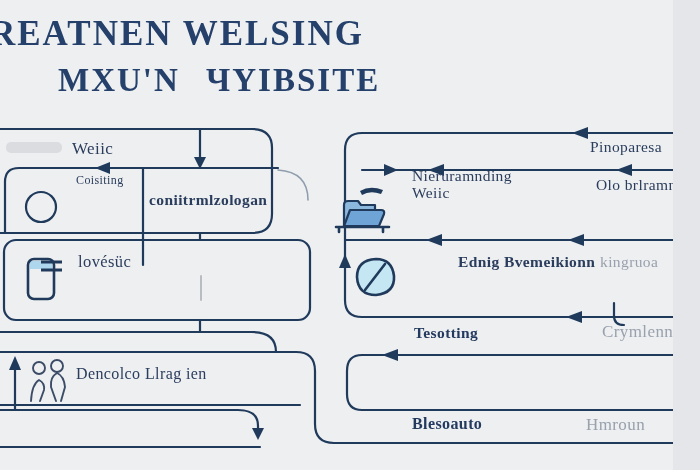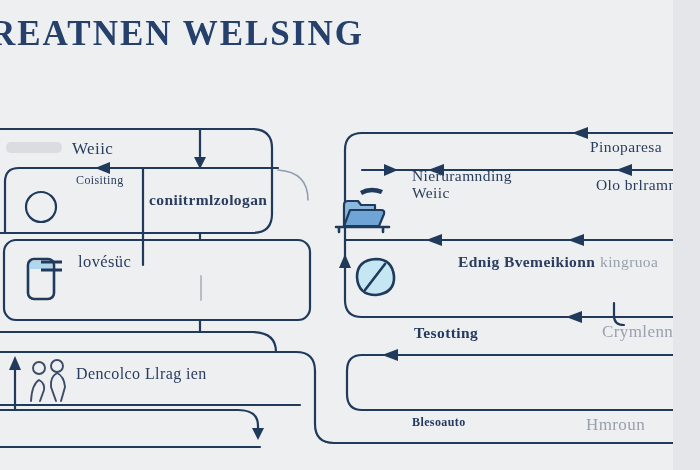--- a/index.html
+++ b/index.html
@@ -66,38 +66,39 @@
       <polygon points="444,164 444,176 428,170"></polygon>
       <polygon points="632,164 632,176 616,170"></polygon>
       <polygon points="442,234 442,246 426,240"></polygon>
       <polygon points="584,234 584,246 568,240"></polygon>
       <polygon points="582,311 582,323 566,317"></polygon>
       <polygon points="398,349 398,361 382,355"></polygon>
     </g>
   </svg>
 
   <div class="title1">REATNEN WELSING</div>
+  <div class="title2">MXU'N  ЧYIBSITE</div>
 
   <div class="smudge"></div>
 
   <div class="t" style="left:72px;top:139px;font-size:17px;">Weiic</div>
   <div class="t" style="left:76px;top:173px;font-size:12px;">Coisiting</div>
   <div class="t semib" style="left:149px;top:191px;">coniitrmlzologan</div>
   <div class="t" style="left:78px;top:252px;font-size:16.5px;">lovésüc</div>
   <div class="t" style="left:76px;top:365px;font-size:16px;">Dencolco Llrag ien</div>
 
   <div class="t" style="left:412px;top:139px;margin-top:28px;">Nieruramnding</div>
   <div class="t" style="left:590px;top:138px;">Pinoparesa</div>
   <div class="t" style="left:412px;top:184px;">Weiic</div>
   <div class="t" style="left:596px;top:176px;">Olo  brlramn</div>
   <div class="t semib" style="left:410px;top:253px;margin-left:48px;">Ednig Bvemeikionn</div>
   <div class="t muted" style="left:600px;top:253px;">kingruoa</div>
   <div class="t bold" style="left:414px;top:324px;">Tesotting</div>
   <div class="t muted" style="left:602px;top:322px;font-size:17px;">Crymlenn</div>
-  <div class="t bold" style="left:412px;top:415px;font-size:12px;">Blesoauto</div>
+  <div class="t bold" style="left:412px;top:415px;font-size:16px;">Blesoauto</div>
   <div class="t muted" style="left:586px;top:415px;font-size:17px;">Hmroun</div>
 
   <svg class="icon" style="left:24px;top:190px;" width="34" height="34" viewBox="0 0 34 34">
     <circle cx="17" cy="17" r="15" fill="none" stroke="#203a5c" stroke-width="2.2"></circle>
   </svg>
 
   <svg class="icon" style="left:20px;top:248px;" width="48" height="58" viewBox="0 0 48 58">
     <path d="M10 13 h22 v8 h-22 z" fill="#aed6ec"></path>
     <rect x="8" y="11" width="26" height="40" rx="6" fill="none" stroke="#203a5c" stroke-width="2.6"></rect>
     <path d="M21 14 H42 M21 22 H42" fill="none" stroke="#203a5c" stroke-width="3"></path>

